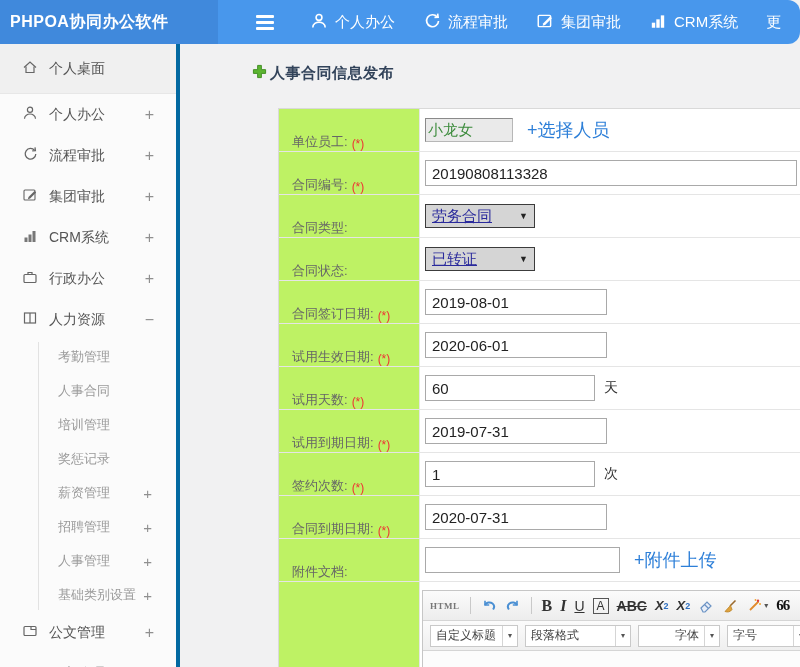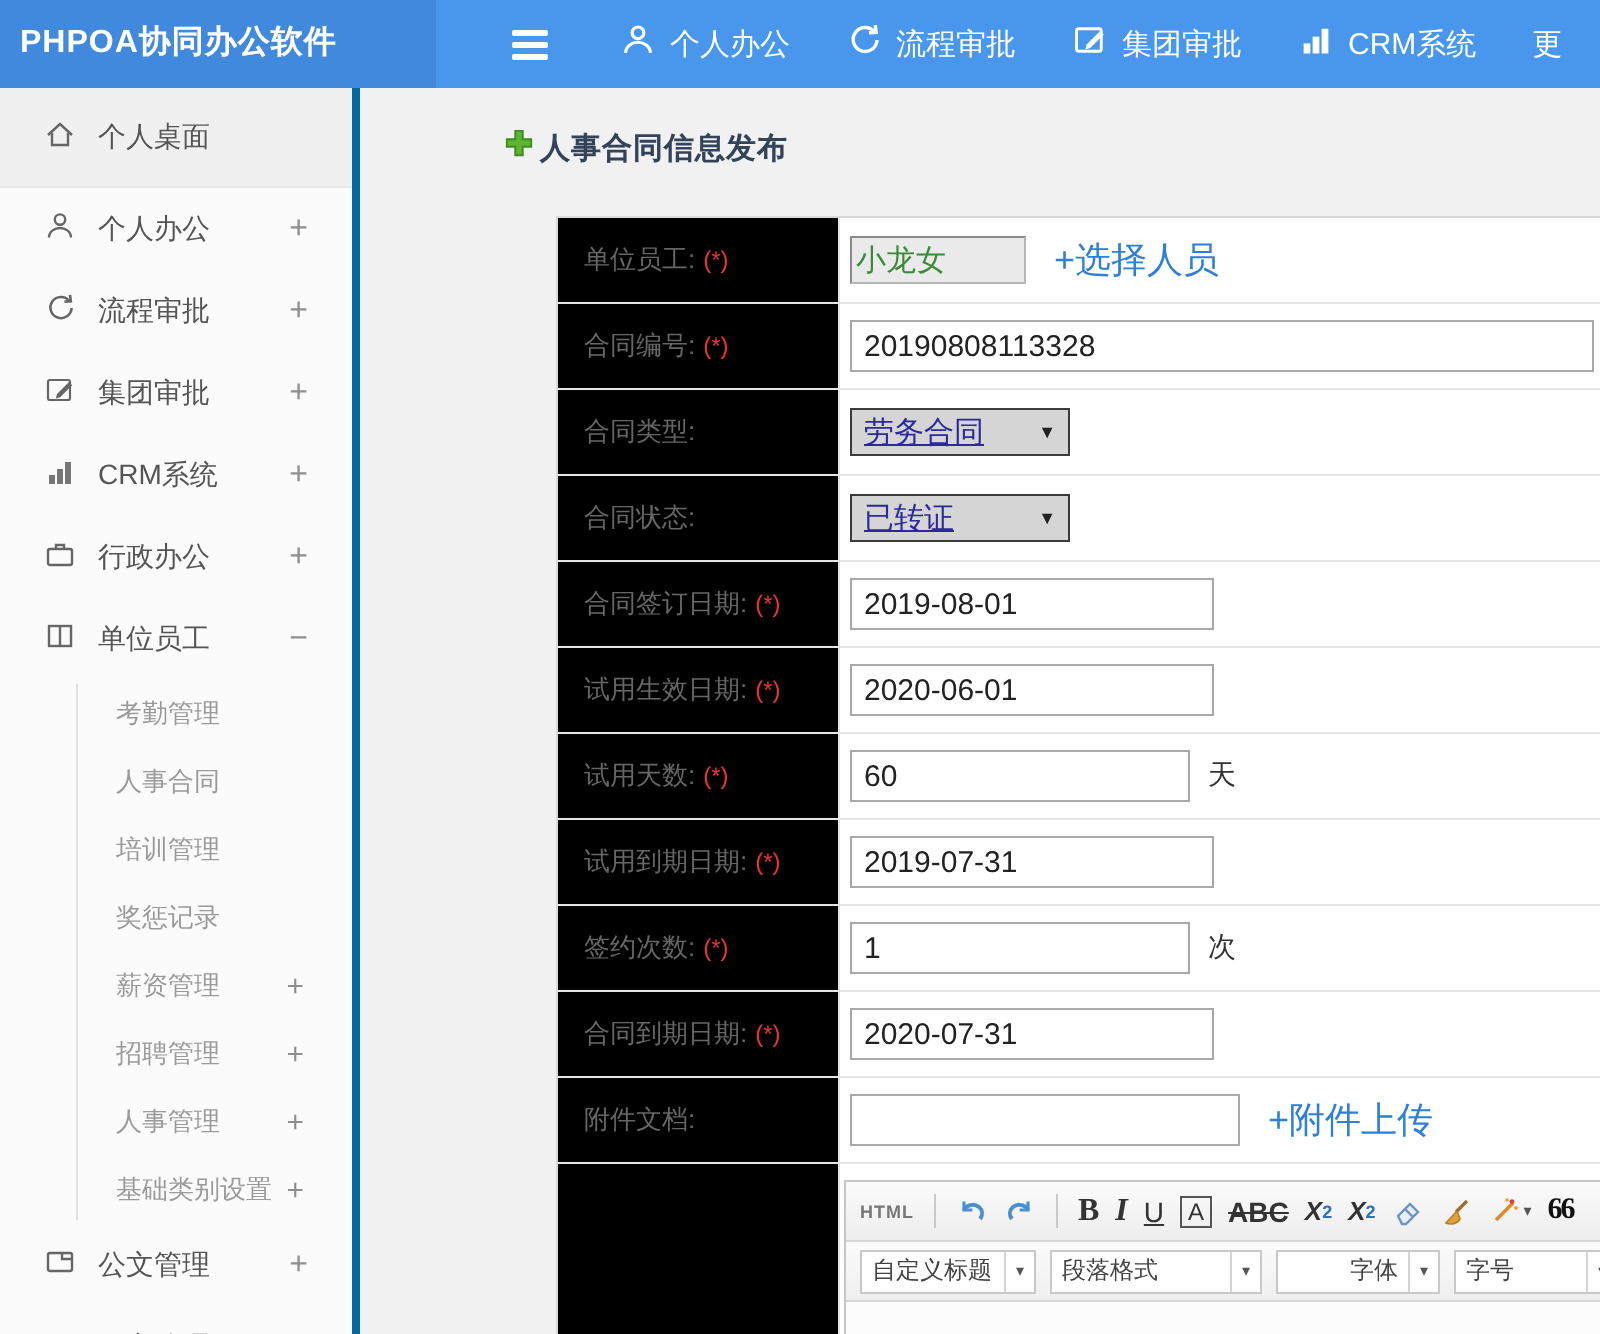--- a/index.html
+++ b/index.html
@@ -1,21 +1,21 @@
 <!DOCTYPE html>
 <html><head>
 <meta charset="utf-8">
 <style>
   * { margin:0; padding:0; box-sizing:border-box; }
   html,body { width:800px; height:667px; }
   body { font-family:"Liberation Sans","DejaVu Sans",sans-serif; background:#fff; }
   .app { position:relative; width:800px; height:667px; overflow:hidden; background:#f1f1f2; }
 
   
-  .header { position:absolute; left:0; top:0; width:100%; height:44px; background:#4897ec; display:flex; align-items:center; z-index:5; }
+  .header { position:absolute; left:0; top:0; width:100%; height:44px; background:#4897ec; display:flex; align-items:center; z-index:5;border-radius:12px; }
   .brand { width:218px; height:44px; background:#4089dc; color:#fff; font-size:16px; font-weight:bold; line-height:44px; padding-left:10px; letter-spacing:.5px; }
   .hamburger { margin-left:38px; width:18px; display:flex; flex-direction:column; gap:3px; cursor:pointer; }
   .hamburger i { display:block; height:3px; background:#fff; border-radius:1px; }
   .topnav { display:flex; margin-left:36px; gap:28px; align-items:center; white-space:nowrap; }
   .topnav-item { display:flex; align-items:center; gap:7px; color:#fff; font-size:15px; cursor:pointer; }
   .topnav-item svg { width:18px; height:18px; }
 
   
   .sidebar { position:absolute; left:0; top:44px; bottom:0; width:180px; background:#fbfbfb; border-right:4px solid #0369a1; overflow:hidden; }
   .side-item { height:41px; display:flex; align-items:center; padding:0 22px; color:#555; font-size:14px; cursor:pointer; }
@@ -29,41 +29,41 @@
 
   
   .main { position:absolute; left:180px; top:44px; right:0; bottom:0; background:#f1f1f2; overflow:hidden; }
   .page-title { position:absolute; left:72px; top:20px; display:flex; align-items:center; gap:3px; }
   .page-title svg { width:15px; height:15px; }
   .page-title .t { font-size:15px; font-weight:bold; color:#32435a; letter-spacing:.5px; }
 
   .form { position:absolute; left:98px; top:64px; width:562px; background:#fff; border:1px solid #d9d9d9; }
   .frow { display:flex; height:43px; border-bottom:1px solid #e5e5e5; }
   .frow:last-child { border-bottom:none; }
-  .fcell-label { width:141px; flex:none; background:#000000; border-right:1px solid #e5e5e5; display:flex; align-items:center; padding-left:13px; }
+  .fcell-label { width:141px; flex:none; background:#bef264; border-right:1px solid #e5e5e5; display:flex; align-items:flex-end; padding-left:13px; }
   .flabel { font-size:13px; color:#666; }
   .freq { font-size:12px; color:#ee3333; margin-left:4px; }
   .fcell-value { flex:1; display:flex; align-items:center; padding-left:5px; background:#fff; }
   input.txt { height:26px; border:1px solid #a9a9a9; font-size:15px; padding:0 6px; color:#222; font-family:inherit; background:#fff; }
   .w-wide { width:372px; } .w-date { width:182px; } .w-num { width:170px; } .w-att { width:195px; }
   .suffix { font-size:14px; color:#333; margin-left:9px; }
   .ro-input { width:88px; height:24px; background:#eaeaea; border:1px solid #b7b7b7; border-top-color:#8a8a8a; border-left-color:#8a8a8a; display:flex; align-items:center; padding:0 2px; font-size:15px; color:#3a8a3a; }
   a.blink { color:#2d7fd8; font-size:18px; margin-left:14px; text-decoration:none; cursor:pointer; }
   .fselect { width:110px; height:24px; background:#d5d5d5; border:1px solid #3c3c3c; display:flex; align-items:center; padding:0 6px 0 6px; cursor:pointer; }
   .fselect .sel-text { flex:1; font-size:15px; color:#2a2a9c; text-decoration:underline; }
   .fselect .sel-arrow { font-size:9px; color:#222; }
 
   
   .frow.editor-row { height:90px; }
   .editor-cell { padding:8px 0 0 2px; align-items:flex-start; }
   .editor { width:560px; border:1px solid #c6c6c6; background:#fdfdfd; }
   .toolbar1 { height:30px; background:linear-gradient(#fbfbfb,#ededed); border-bottom:1px solid #d5d5d5; display:flex; align-items:center; padding:0 7px; gap:8px; }
   .tb-sep { width:1px; height:17px; background:#c9c9c9; margin:0 2px; flex:none; }
   .tb-btn { display:flex; align-items:center; color:#333; cursor:pointer; flex:none; }
-  .tb-html { font-size:9px; font-weight:bold; color:#777; letter-spacing:.5px; }
+  .tb-html { font-size:9px; font-weight:bold; color:#777; letter-spacing:.5px;font-family:Liberation Serif, serif; }
   .tb-b { font-family:"Liberation Serif","DejaVu Serif",serif; font-weight:bold; font-size:16px; }
   .tb-i { font-family:"Liberation Serif","DejaVu Serif",serif; font-style:italic; font-weight:bold; font-size:16px; }
   .tb-u { font-size:14px; text-decoration:underline; }
   .tb-abox { font-size:12px; border:1px solid #555; padding:0 3px; line-height:14px; }
   .tb-abc { font-size:14px; font-weight:bold; text-decoration:line-through; }
   .tb-x { font-size:13px; font-weight:bold; font-style:italic; }
   .tb-x sup, .tb-x sub { color:#2d6fc0; font-size:9px; font-style:normal; }
   .tb-quote { font-family:"Liberation Serif","DejaVu Serif",serif; font-weight:bold; font-size:15px; letter-spacing:-1px; color:#111; }
   .tb-btn svg { width:16px; height:16px; }
   .wand-arrow { font-size:8px; color:#555; margin-left:2px; }
@@ -170,21 +170,21 @@
             <path d="M6 5.5V3.5h4v2"></path>
           </svg></span>
       <span>行政办公</span>
       <span class="expand">+</span>
     </div>
     <div class="side-item">
       <span><svg viewBox="0 0 16 16" fill="none" stroke="#666" stroke-width="1.2">
             <rect x="2.5" y="3" width="11" height="10"></rect>
             <path d="M8 3v10"></path>
           </svg></span>
-      <span>单位员工</span>
+      <span>人力资源</span>
       <span class="expand">−</span>
     </div>
 
     <div class="submenu">
       <div class="guide"></div>
       <div class="sub-item">
         <span>考勤管理</span>
         <span class="expand"></span>
       </div>
       <div class="sub-item">

